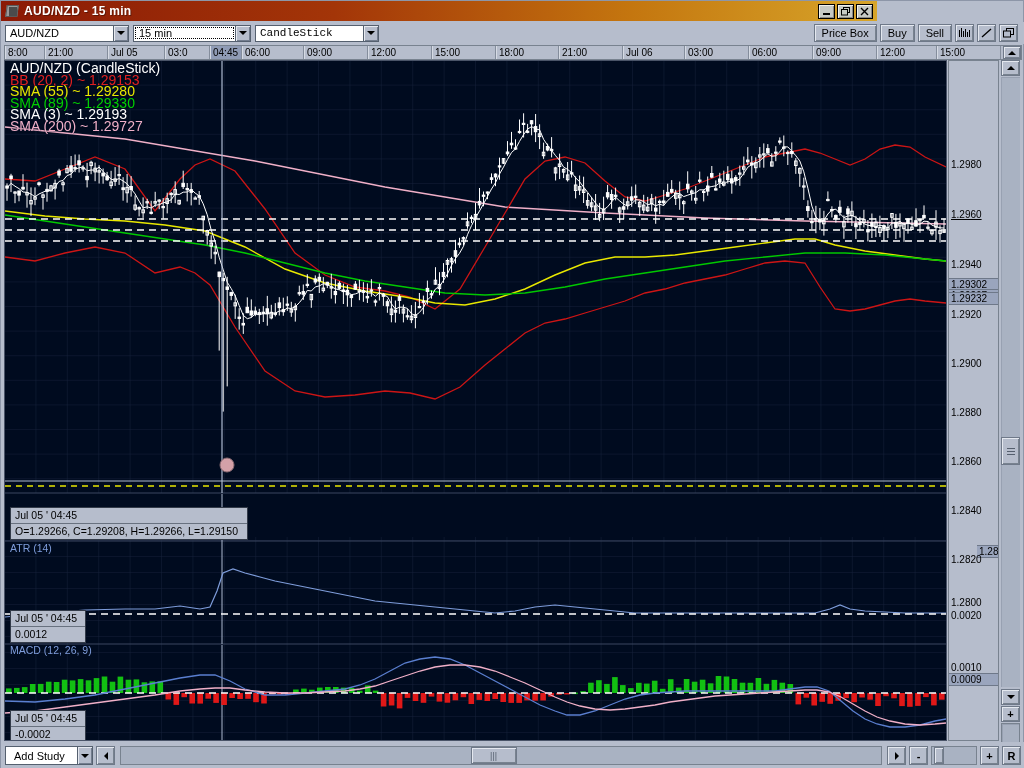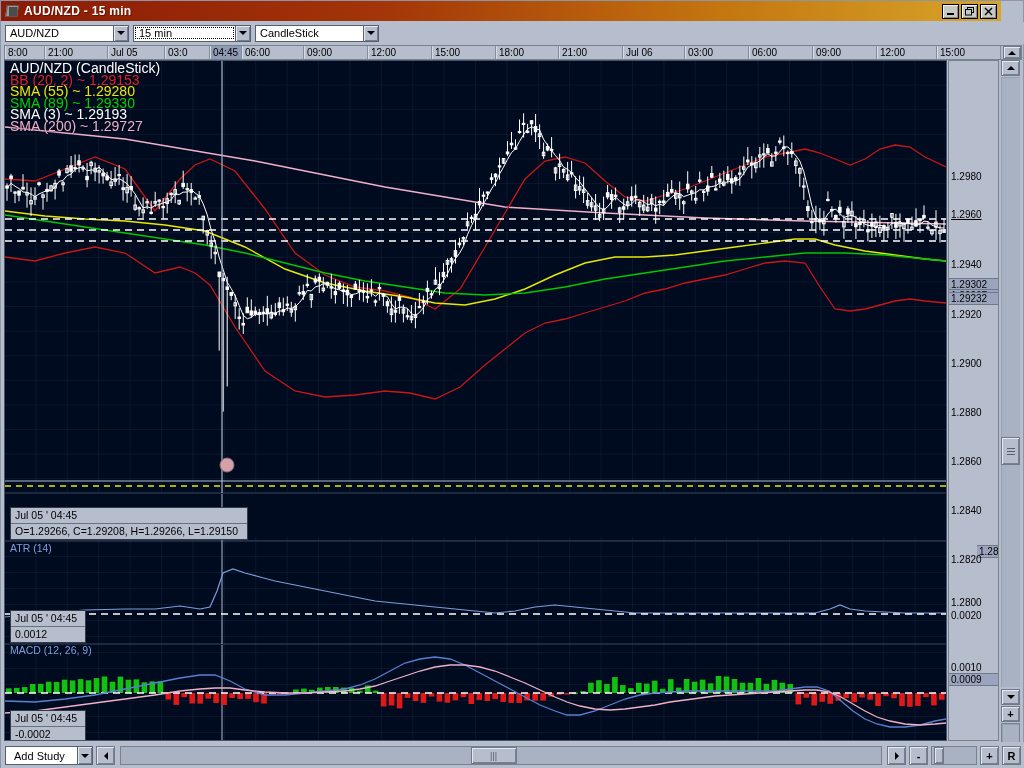--- a/index.html
+++ b/index.html
@@ -12,21 +12,21 @@
   }
   #app {
     position: relative;
     width: 1024px; height: 768px;
     background: #b6bdcc;
     border: 1px solid #8d96a8;
   }
 
   
   .titlebar {
-    position: absolute; left: 0; top: 0; width: 1000px; height: 20px;
+    position: absolute; left: 0; top: 0; width: 876px; height: 20px;
     background: linear-gradient(to right, #8b1a06 0%, #a33508 38%, #c4760f 72%, #d7a52a 100%);
     display: flex; align-items: center;
     padding: 0 2px;
     justify-content: flex-end;
   }
   .title-icon {
     width: 16px; height: 16px; margin: 0 3px 0 2px;
     position: relative; flex: none;
   }
   .title-icon .sq1 {
@@ -76,21 +76,21 @@
   }
   .combo .carrow {
     width: 15px; height: 15px; flex: none;
     background: #b6bdcc;
     box-shadow: inset 1px 1px 0 #e7eaf0, inset -1px -1px 0 #737d8e;
     display: flex; align-items: center; justify-content: center;
     border-left: 1px solid #55606f;
   }
   .combo1 { width: 124px; }
   .combo2 { width: 118px; }
-  .combo3 { width: 124px; }
+  .combo3 { width: 124px; font-family: Liberation Mono, monospace; }
   .tri-down { width: 0; height: 0; border-left: 4px solid transparent; border-right: 4px solid transparent; border-top: 4px solid #000; }
   .tri-up { width: 0; height: 0; border-left: 4px solid transparent; border-right: 4px solid transparent; border-bottom: 4px solid #000; }
   .tri-left { width: 0; height: 0; border-top: 4px solid transparent; border-bottom: 4px solid transparent; border-right: 4px solid #000; }
   .tri-right { width: 0; height: 0; border-top: 4px solid transparent; border-bottom: 4px solid transparent; border-left: 4px solid #000; }
 
   .tbar-right { margin-left: auto; display: flex; align-items: center; gap: 3px; padding-right: 3px; }
   .btn {
     height: 18px; background: #b6bdcc;
     border: 1px solid #6f7989;
     box-shadow: inset 1px 1px 0 #e4e8ef, inset -1px -1px 0 #78828f;
@@ -291,20 +291,43 @@
           <div class="tri-down"></div>
         </div>
     </div>
     <div class="combo combo3">
       <div class="ctext">CandleStick</div>
       <div class="carrow">
           <div class="tri-down"></div>
         </div>
     </div>
 
+    <div class="tbar-right">
+      <div class="btn">Price Box</div>
+      <div class="btn">Buy</div>
+      <div class="btn">Sell</div>
+      <div class="btn iconbtn">
+        <svg width="13" height="12" viewBox="0 0 13 12">
+          <g stroke="#000" stroke-width="1">
+            <path d="M1.5 3 V10 M3.5 1 V10 M5.5 4 V10 M7.5 2 V10 M9.5 5 V10 M11.5 3 V10"></path>
+          </g>
+        </svg>
+      </div>
+      <div class="btn iconbtn">
+        <svg width="13" height="12" viewBox="0 0 13 12">
+            <path d="M2 10 L11 2" stroke="#000" stroke-width="1.3"></path>
+          </svg>
+      </div>
+      <div class="btn iconbtn">
+        <svg width="13" height="12" viewBox="0 0 13 12">
+          <rect x="4.5" y="1.5" width="7" height="6" fill="none" stroke="#000"></rect>
+          <rect x="1.5" y="4" width="7" height="6" fill="#b6bdcc" stroke="#000"></rect>
+        </svg>
+      </div>
+    </div>
   </div>
 
   <div class="timeaxis">
     <div id="tick-host" style="display:flex; height:100%;">
         <div class="tcell" style="width: 40px;">8:00</div>
         <div class="tcell" style="width: 63px;">21:00</div>
         <div class="tcell" style="width: 57px;">Jul 05</div>
         <div class="tcell" style="width: 45px;">03:0</div>
         <div class="tcell sel" style="width: 32px;">04:45</div>
         <div class="tcell" style="width: 62px;">06:00</div>
@@ -1010,21 +1033,21 @@
 
     <div class="panel-label" style="left:5px; top:583px;">MACD (12, 26, 9)</div>
     <div class="ttbox" style="left:5px; top:649px; width:76px;">
       <div class="row">Jul 05 ' 04:45</div>
       <div class="row">-0.0002</div>
     </div>
   </div>
 
   <div class="pricescale">
     <div id="plabel-host">
-        <div class="plabel" style="top: 98px; margin-top: 12px;">1.2980</div>
+        <div class="plabel" style="top: 98px;">1.2980</div>
         <div class="plabel" style="top: 148px; text-decoration: underline;">1.2960</div>
         <div class="plabel" style="top: 198px;">1.2940</div>
         <div class="plabel hl" style="top: 217px;">1.29302</div>
         <div class="plabel hl" style="top: 228px;">1.29267</div>
         <div class="plabel hl" style="top: 231px;">1.29232</div>
         <div class="plabel" style="top: 248px;">1.2920</div>
         <div class="plabel" style="top: 297px;">1.2900</div>
         <div class="plabel" style="top: 346px;">1.2880</div>
         <div class="plabel" style="top: 395px;">1.2860</div>
         <div class="plabel" style="top: 444px;">1.2840</div>

